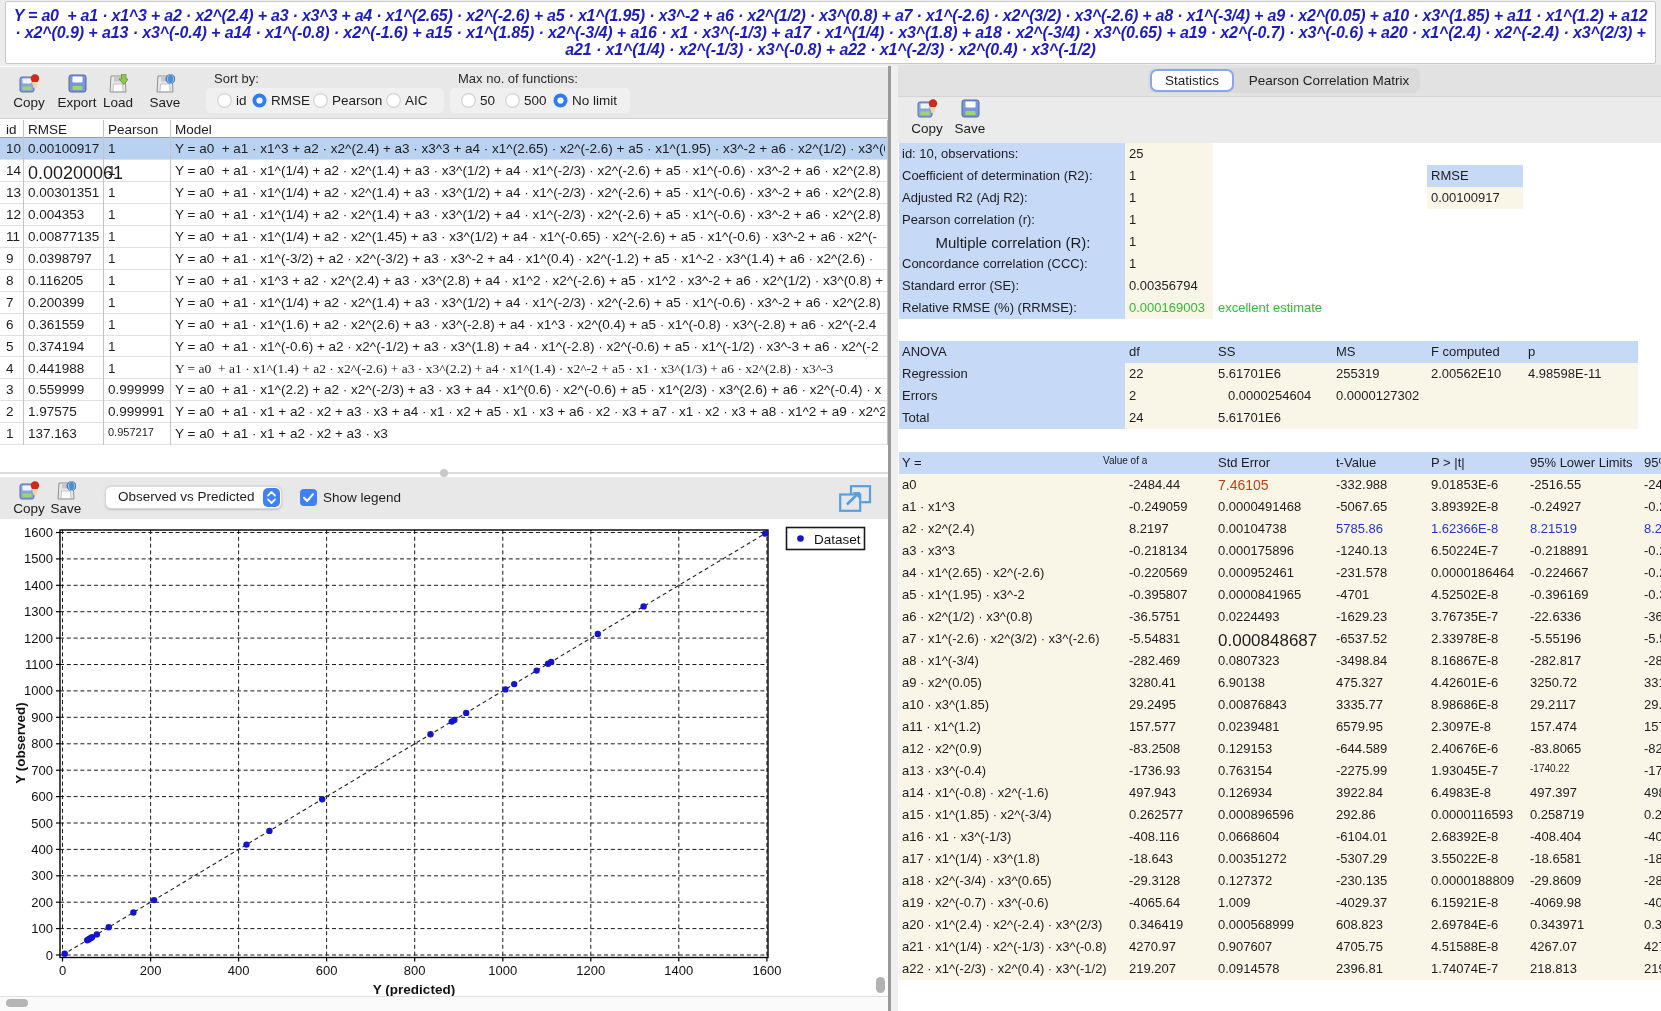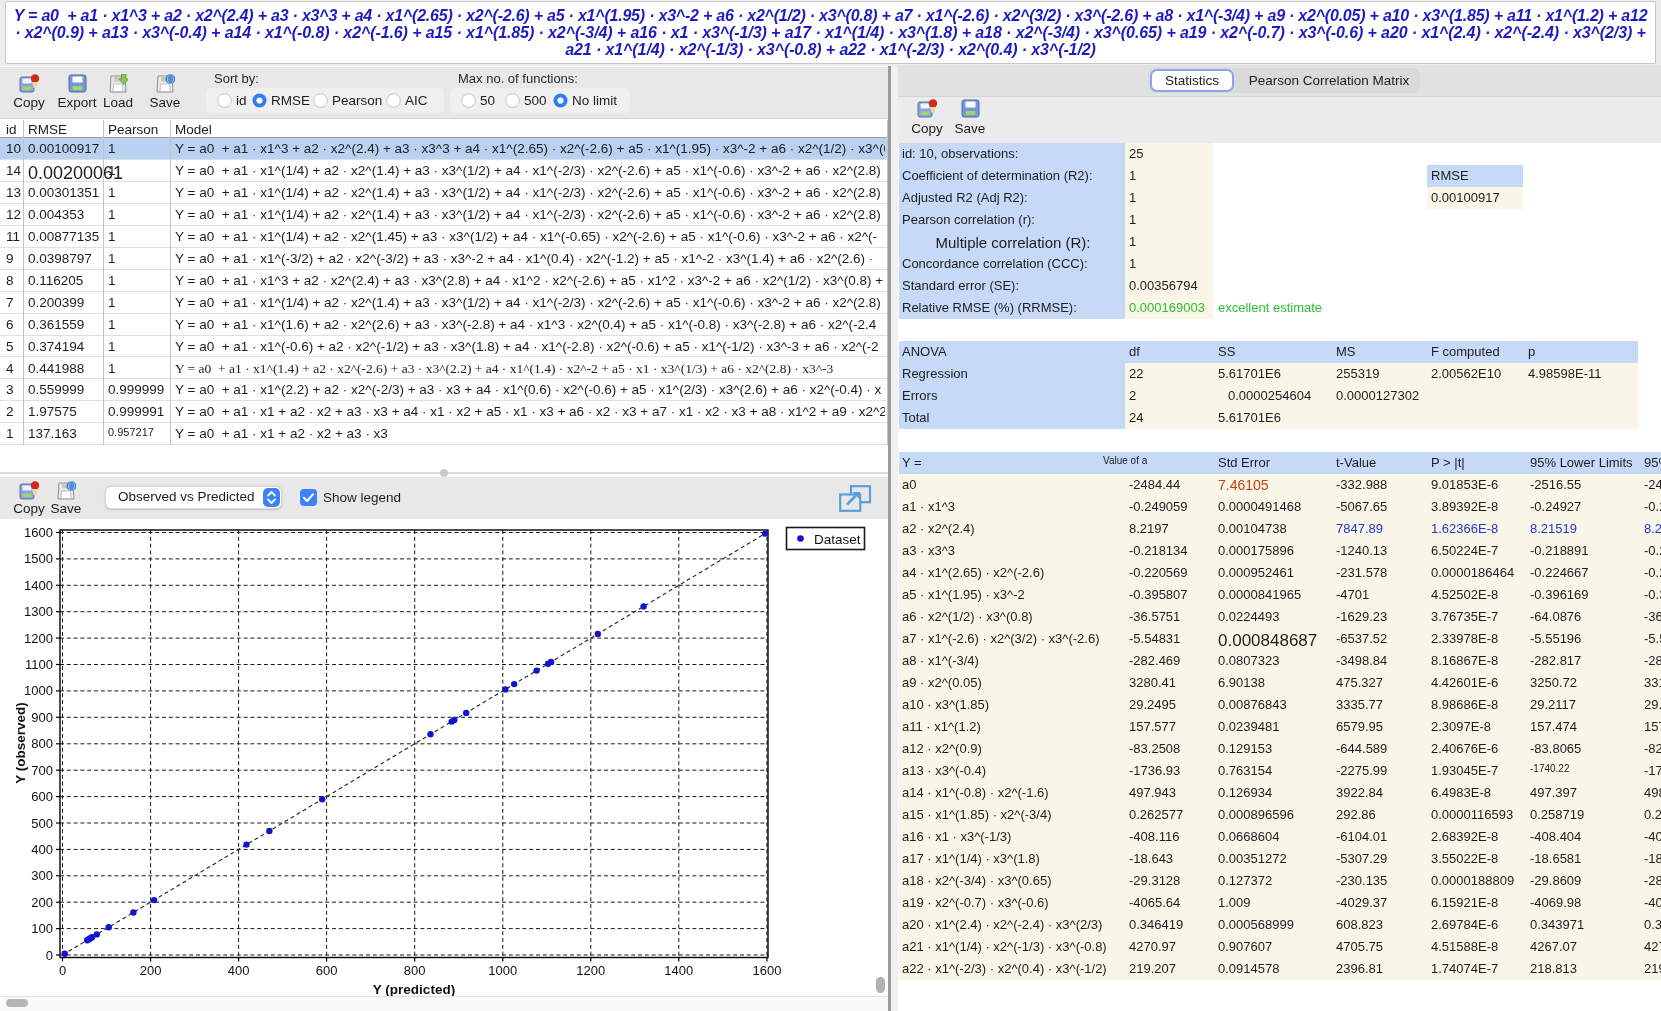--- a/index.html
+++ b/index.html
@@ -410,21 +410,21 @@
 <div class="abs nw" style="left:902px;top:499px;font-size:13px;">a1 · x1^3</div>
 <div class="abs nw" style="left:1129px;top:499px;font-size:13px;color:#1d1d1f;">-0.249059</div>
 <div class="abs nw" style="left:1218px;top:499px;font-size:13px;color:#1d1d1f;">0.0000491468</div>
 <div class="abs nw" style="left:1336px;top:499px;font-size:13px;color:#1d1d1f;">-5067.65</div>
 <div class="abs nw" style="left:1431px;top:499px;font-size:13px;color:#1d1d1f;">3.89392E-8</div>
 <div class="abs nw" style="left:1530px;top:499px;font-size:13px;color:#1d1d1f;">-0.24927</div>
 <div class="abs nw" style="left:1644px;top:499px;font-size:13px;color:#1d1d1f;">-0.248849</div>
 <div class="abs nw" style="left:902px;top:521px;font-size:13px;">a2 · x2^(2.4)</div>
 <div class="abs nw" style="left:1129px;top:521px;font-size:13px;color:#1d1d1f;">8.2197</div>
 <div class="abs nw" style="left:1218px;top:521px;font-size:13px;color:#1d1d1f;">0.00104738</div>
-<div class="abs nw" style="left:1336px;top:521px;font-size:13px;color:#2336cc;">7847.89</div>
+<div class="abs nw" style="left:1336px;top:521px;font-size:13px;color:#2336cc;">5785.86</div>
 <div class="abs nw" style="left:1431px;top:521px;font-size:13px;color:#2336cc;">1.62366E-8</div>
 <div class="abs nw" style="left:1530px;top:521px;font-size:13px;color:#2336cc;">8.21519</div>
 <div class="abs nw" style="left:1644px;top:521px;font-size:13px;color:#2336cc;">8.22421</div>
 <div class="abs nw" style="left:902px;top:543px;font-size:13px;">a3 · x3^3</div>
 <div class="abs nw" style="left:1129px;top:543px;font-size:13px;color:#1d1d1f;">-0.218134</div>
 <div class="abs nw" style="left:1218px;top:543px;font-size:13px;color:#1d1d1f;">0.000175896</div>
 <div class="abs nw" style="left:1336px;top:543px;font-size:13px;color:#1d1d1f;">-1240.13</div>
 <div class="abs nw" style="left:1431px;top:543px;font-size:13px;color:#1d1d1f;">6.50224E-7</div>
 <div class="abs nw" style="left:1530px;top:543px;font-size:13px;color:#1d1d1f;">-0.218891</div>
 <div class="abs nw" style="left:1644px;top:543px;font-size:13px;color:#1d1d1f;">-0.217378</div>
@@ -440,21 +440,21 @@
 <div class="abs nw" style="left:1218px;top:587px;font-size:13px;color:#1d1d1f;">0.0000841965</div>
 <div class="abs nw" style="left:1336px;top:587px;font-size:13px;color:#1d1d1f;">-4701</div>
 <div class="abs nw" style="left:1431px;top:587px;font-size:13px;color:#1d1d1f;">4.52502E-8</div>
 <div class="abs nw" style="left:1530px;top:587px;font-size:13px;color:#1d1d1f;">-0.396169</div>
 <div class="abs nw" style="left:1644px;top:587px;font-size:13px;color:#1d1d1f;">-0.395445</div>
 <div class="abs nw" style="left:902px;top:609px;font-size:13px;">a6 · x2^(1/2) · x3^(0.8)</div>
 <div class="abs nw" style="left:1129px;top:609px;font-size:13px;color:#1d1d1f;">-36.5751</div>
 <div class="abs nw" style="left:1218px;top:609px;font-size:13px;color:#1d1d1f;">0.0224493</div>
 <div class="abs nw" style="left:1336px;top:609px;font-size:13px;color:#1d1d1f;">-1629.23</div>
 <div class="abs nw" style="left:1431px;top:609px;font-size:13px;color:#1d1d1f;">3.76735E-7</div>
-<div class="abs nw" style="left:1530px;top:609px;font-size:13px;color:#1d1d1f;">-64.0876</div>
+<div class="abs nw" style="left:1530px;top:609px;font-size:13px;color:#1d1d1f;">-22.6336</div>
 <div class="abs nw" style="left:1644px;top:609px;font-size:13px;color:#1d1d1f;">-36.4785</div>
 <div class="abs nw" style="left:902px;top:631px;font-size:13px;">a7 · x1^(-2.6) · x2^(3/2) · x3^(-2.6)</div>
 <div class="abs nw" style="left:1129px;top:631px;font-size:13px;color:#1d1d1f;">-5.54831</div>
 <div class="abs nw" style="left:1218px;top:631px;font-size:17px;color:#1d1d1f;">0.000848687</div>
 <div class="abs nw" style="left:1336px;top:631px;font-size:13px;color:#1d1d1f;">-6537.52</div>
 <div class="abs nw" style="left:1431px;top:631px;font-size:13px;color:#1d1d1f;">2.33978E-8</div>
 <div class="abs nw" style="left:1530px;top:631px;font-size:13px;color:#1d1d1f;">-5.55196</div>
 <div class="abs nw" style="left:1644px;top:631px;font-size:13px;color:#1d1d1f;">-5.54466</div>
 <div class="abs nw" style="left:902px;top:653px;font-size:13px;">a8 · x1^(-3/4)</div>
 <div class="abs nw" style="left:1129px;top:653px;font-size:13px;color:#1d1d1f;">-282.469</div>

